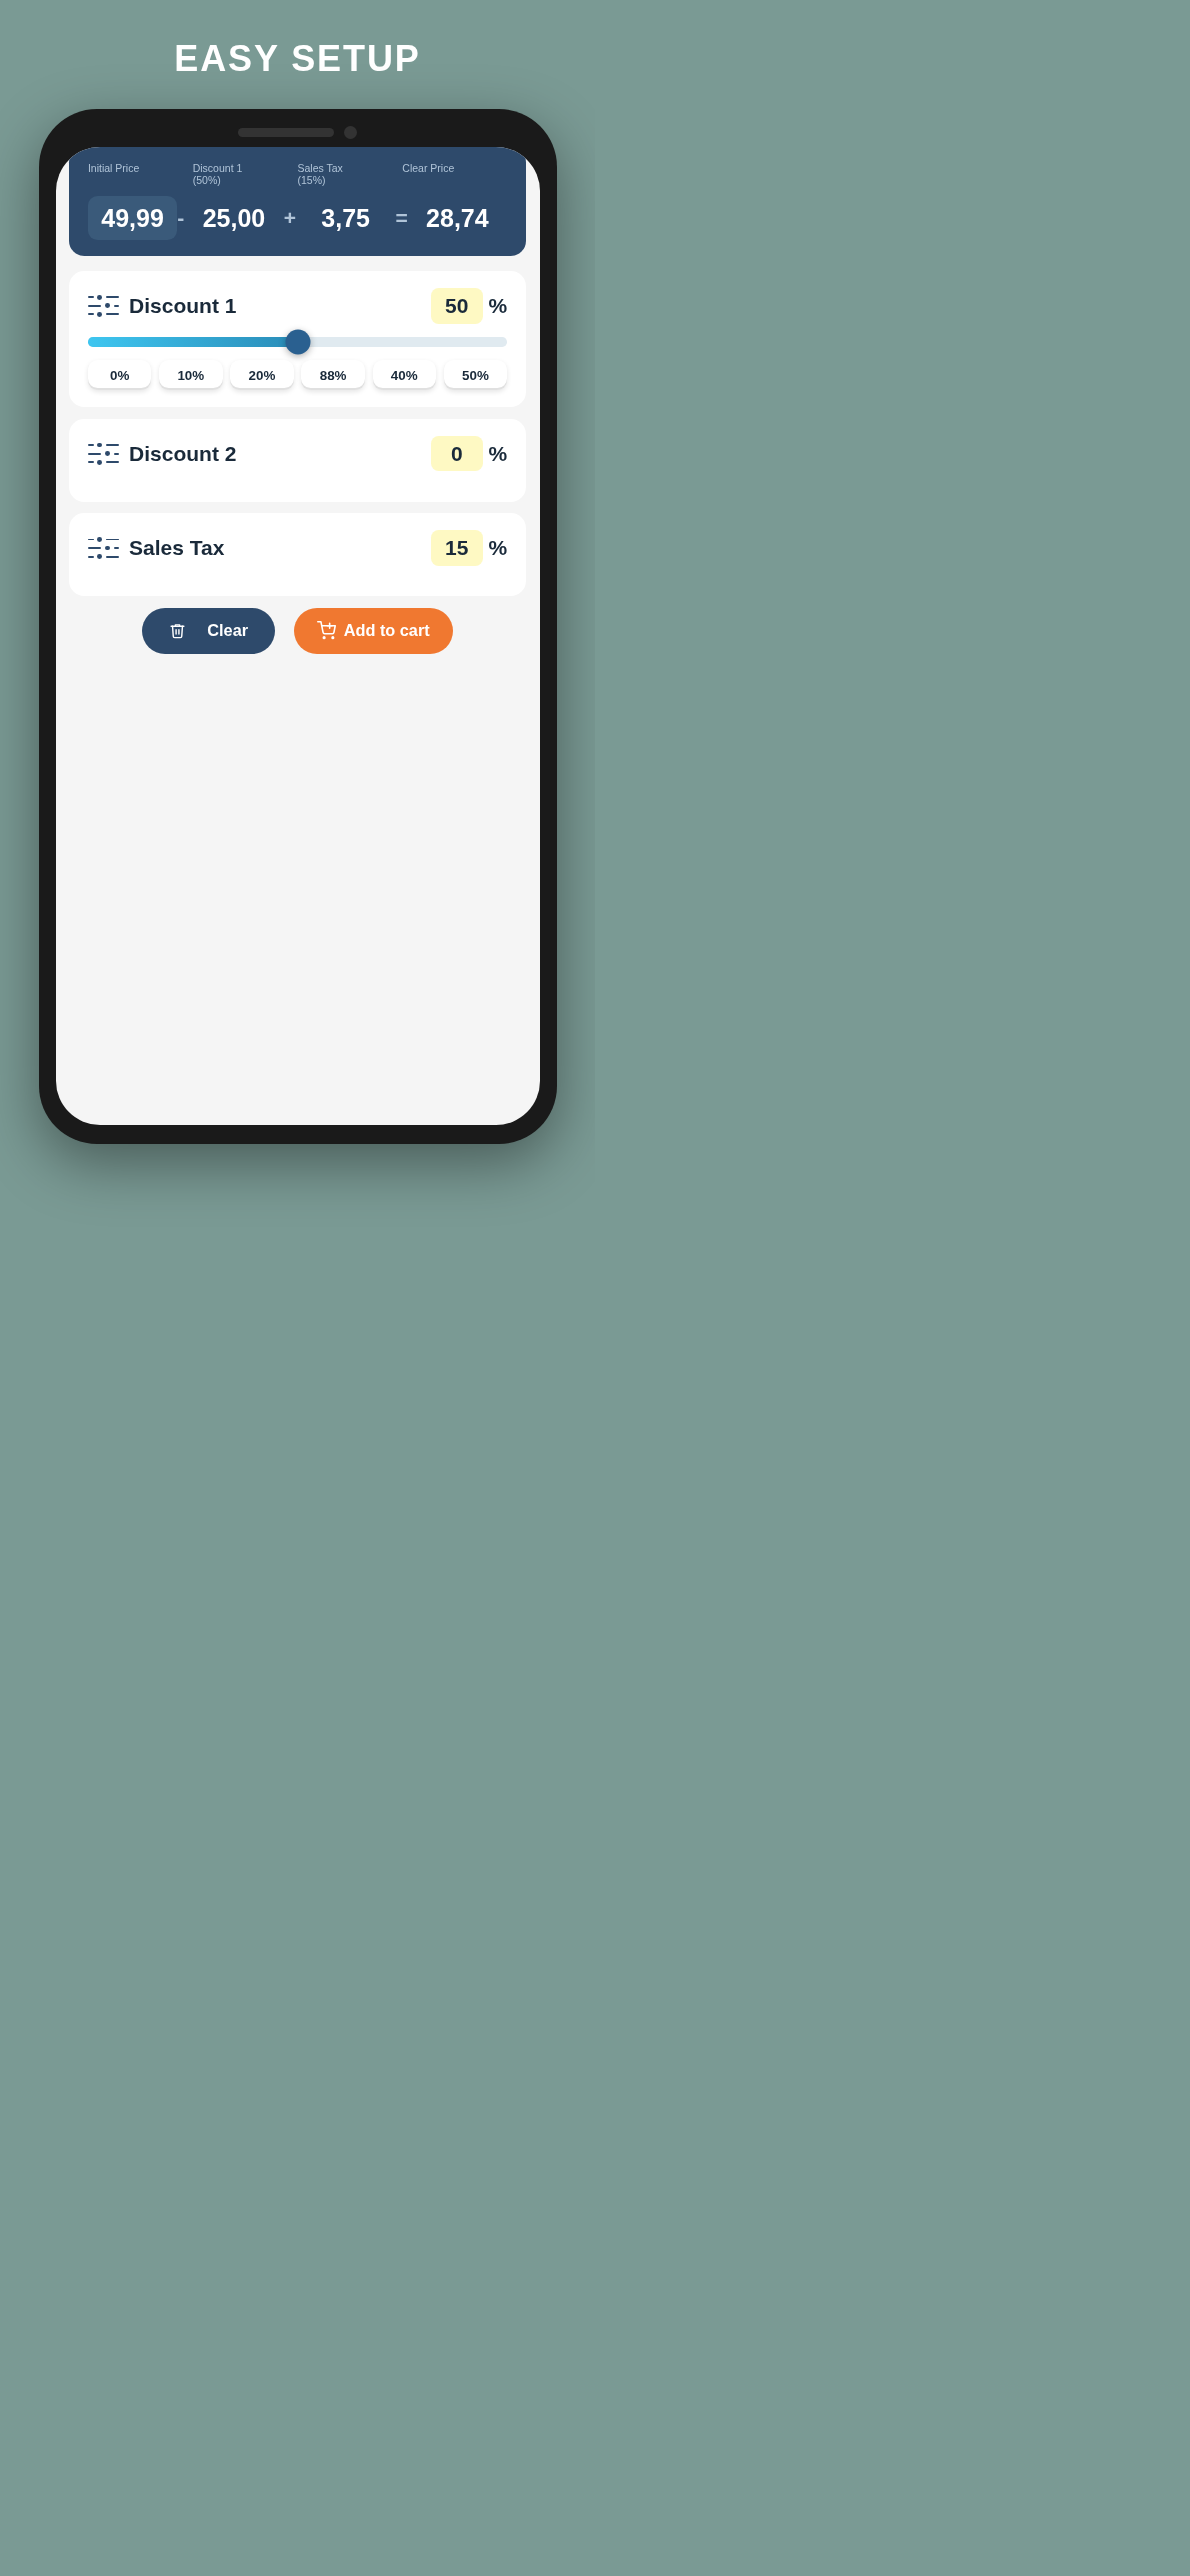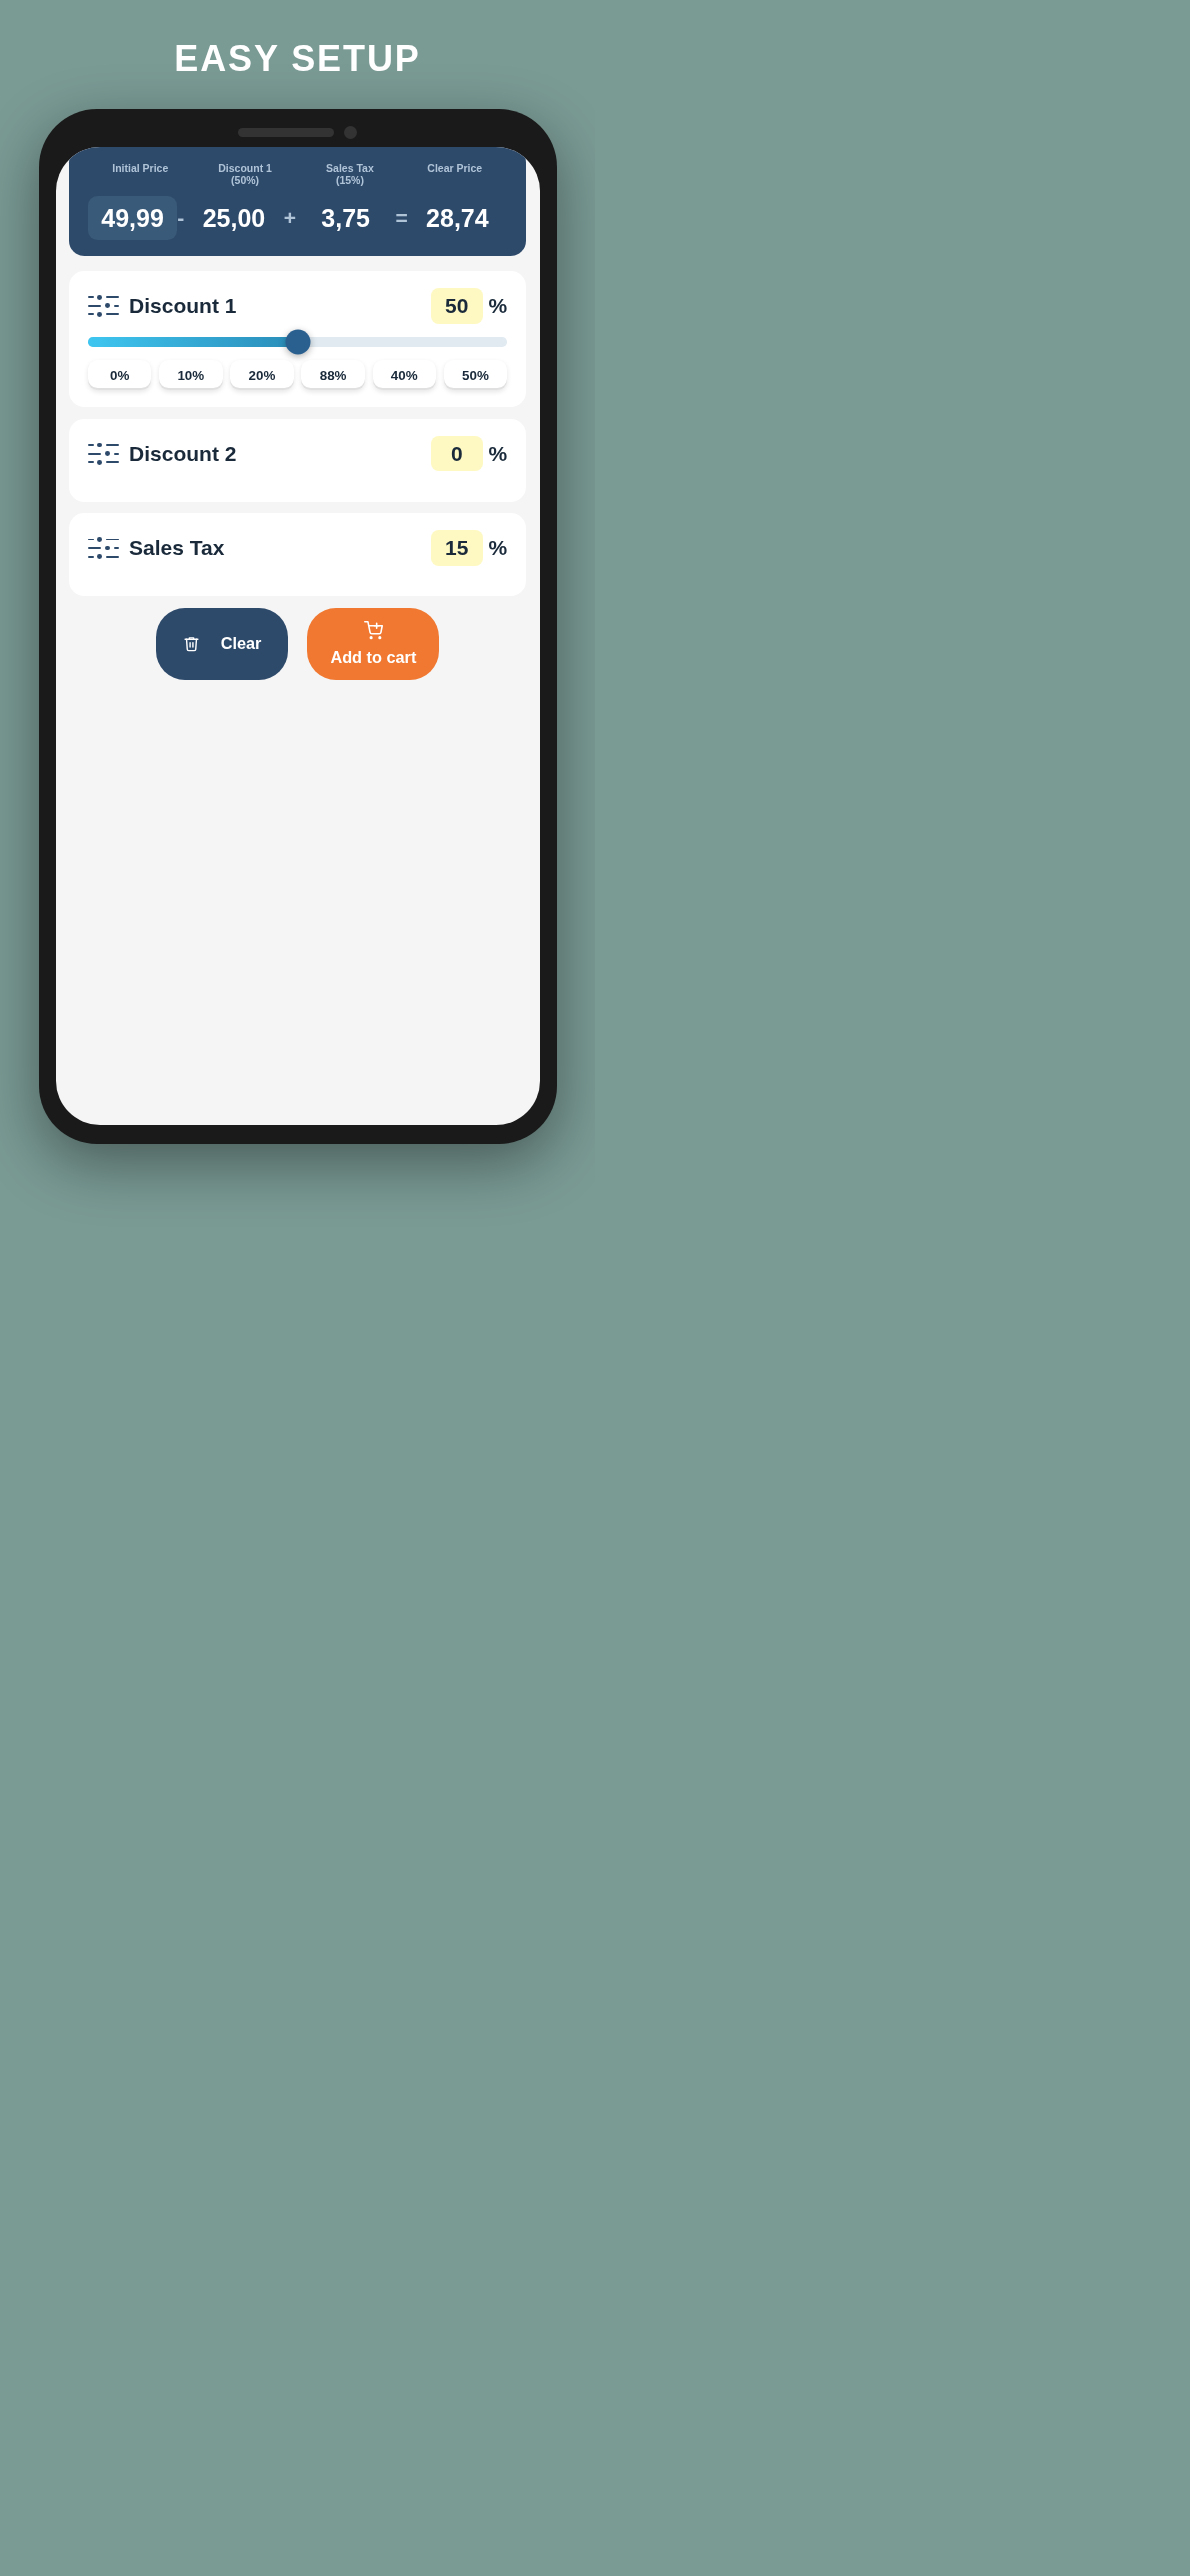--- a/index.html
+++ b/index.html
@@ -110,23 +110,21 @@
 
     .summary-labels {
       display: flex;
       justify-content: space-between;
       margin-bottom: 9.6px;
     }
 
     .summary-label {
       color: #b0c4d8;
       font-size: 10.5px;
-      text-align: center;
       flex: 1;
-      font-weight: bold;
     }
 
     .summary-values {
       display: flex;
       align-items: center;
       justify-content: space-between;
     }
 
     .summary-value {
       color: white;
@@ -300,21 +298,20 @@
       color: white;
       border: none;
       border-radius: 29px;
       padding: 13.4px 23px;
       font-size: 16.3px;
       font-weight: 800;
       cursor: pointer;
       display: flex;
       align-items: center;
       gap: 7.7px;
-      flex-direction: column;
     }
 
     .sl-bar {
       height: 1.9px;
       background: currentColor;
       border-radius: 1px;
     }
 
   </style>
 </head>

